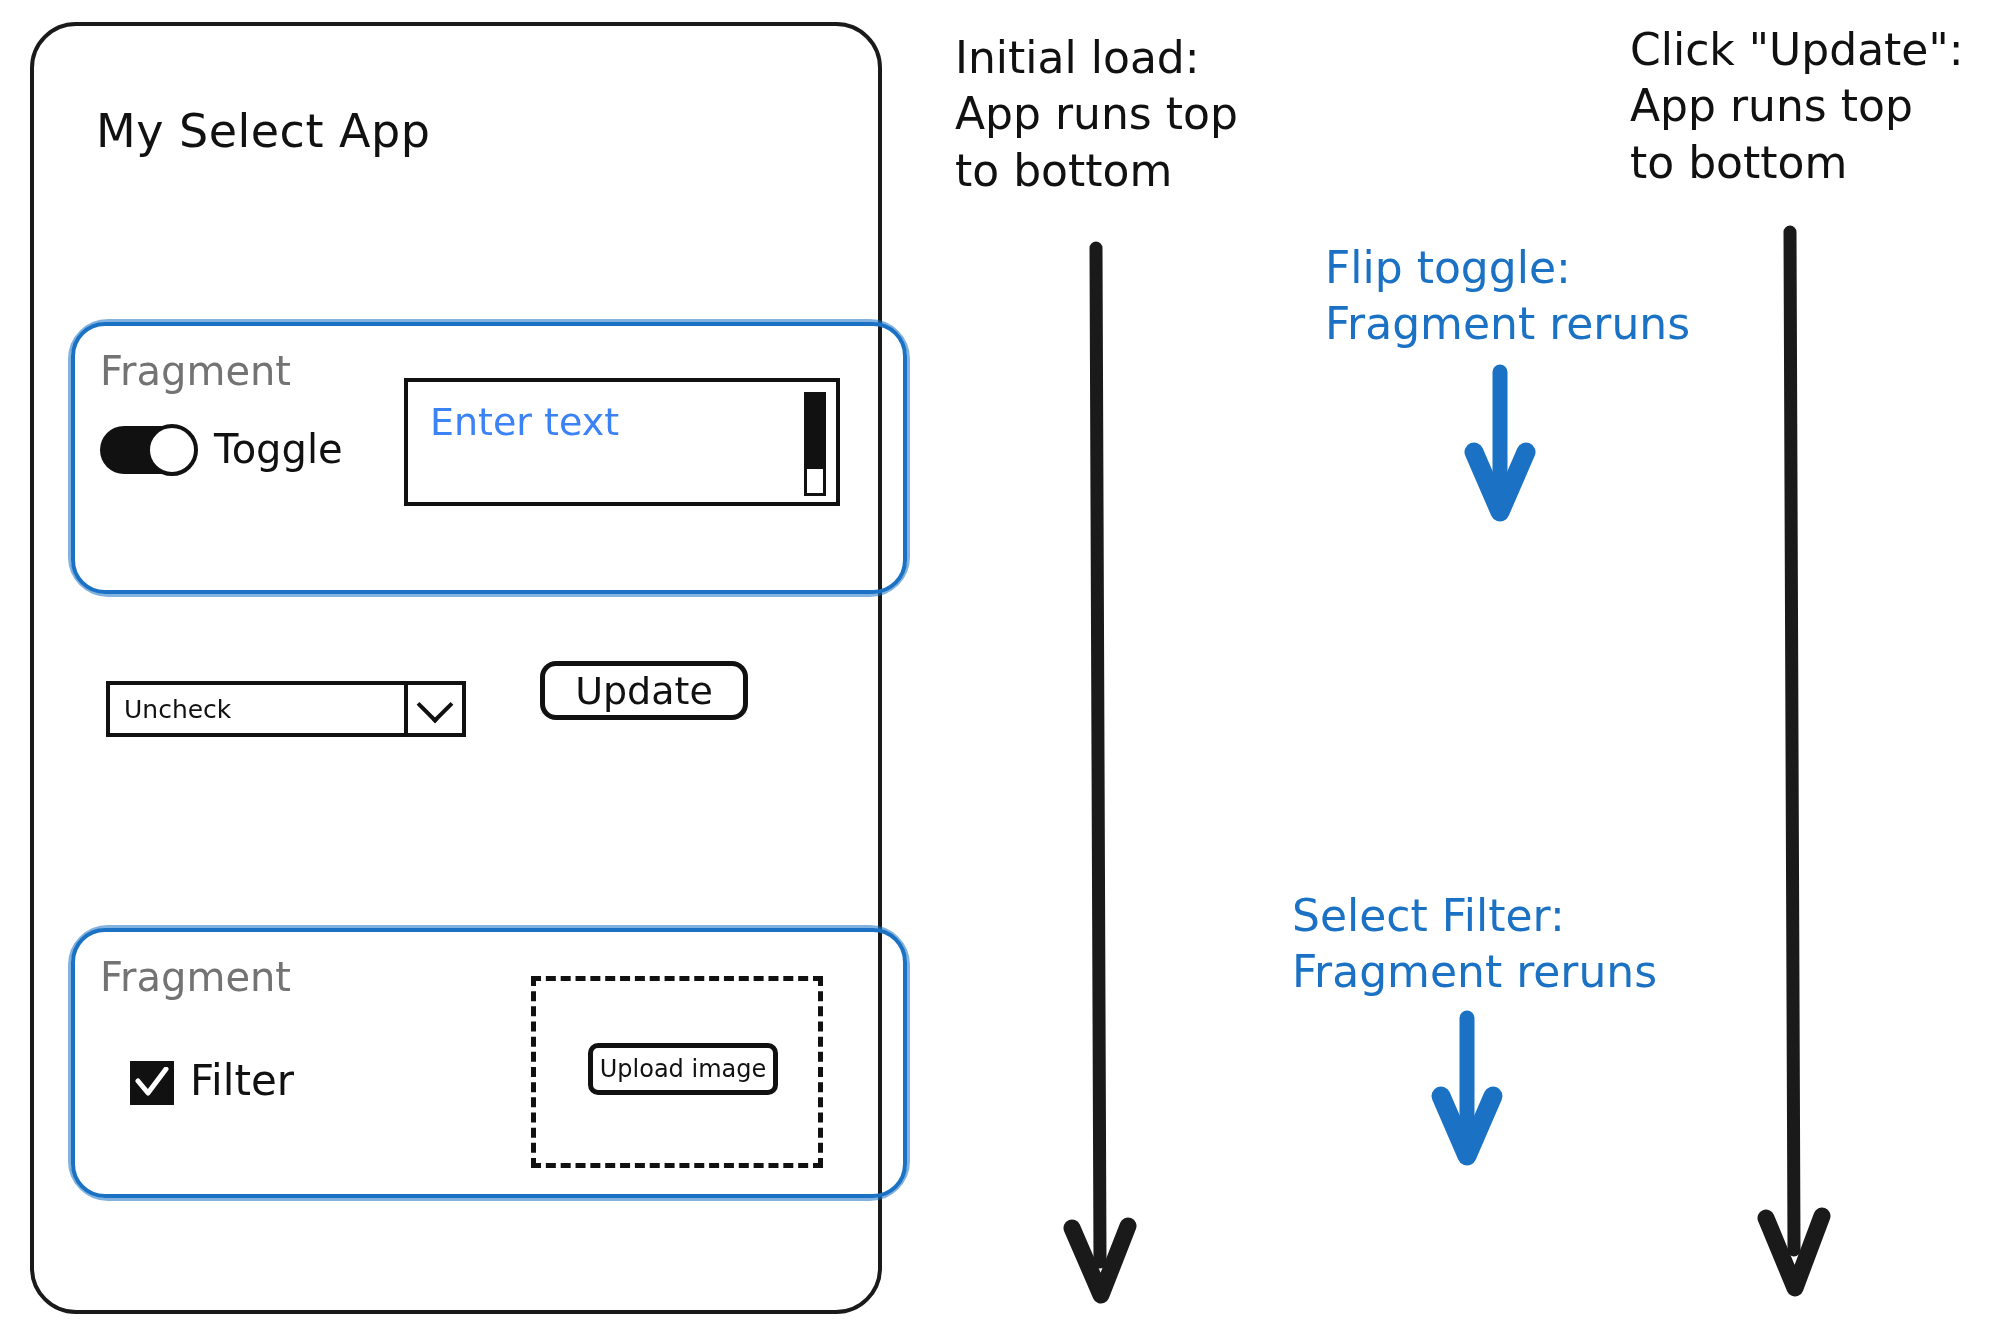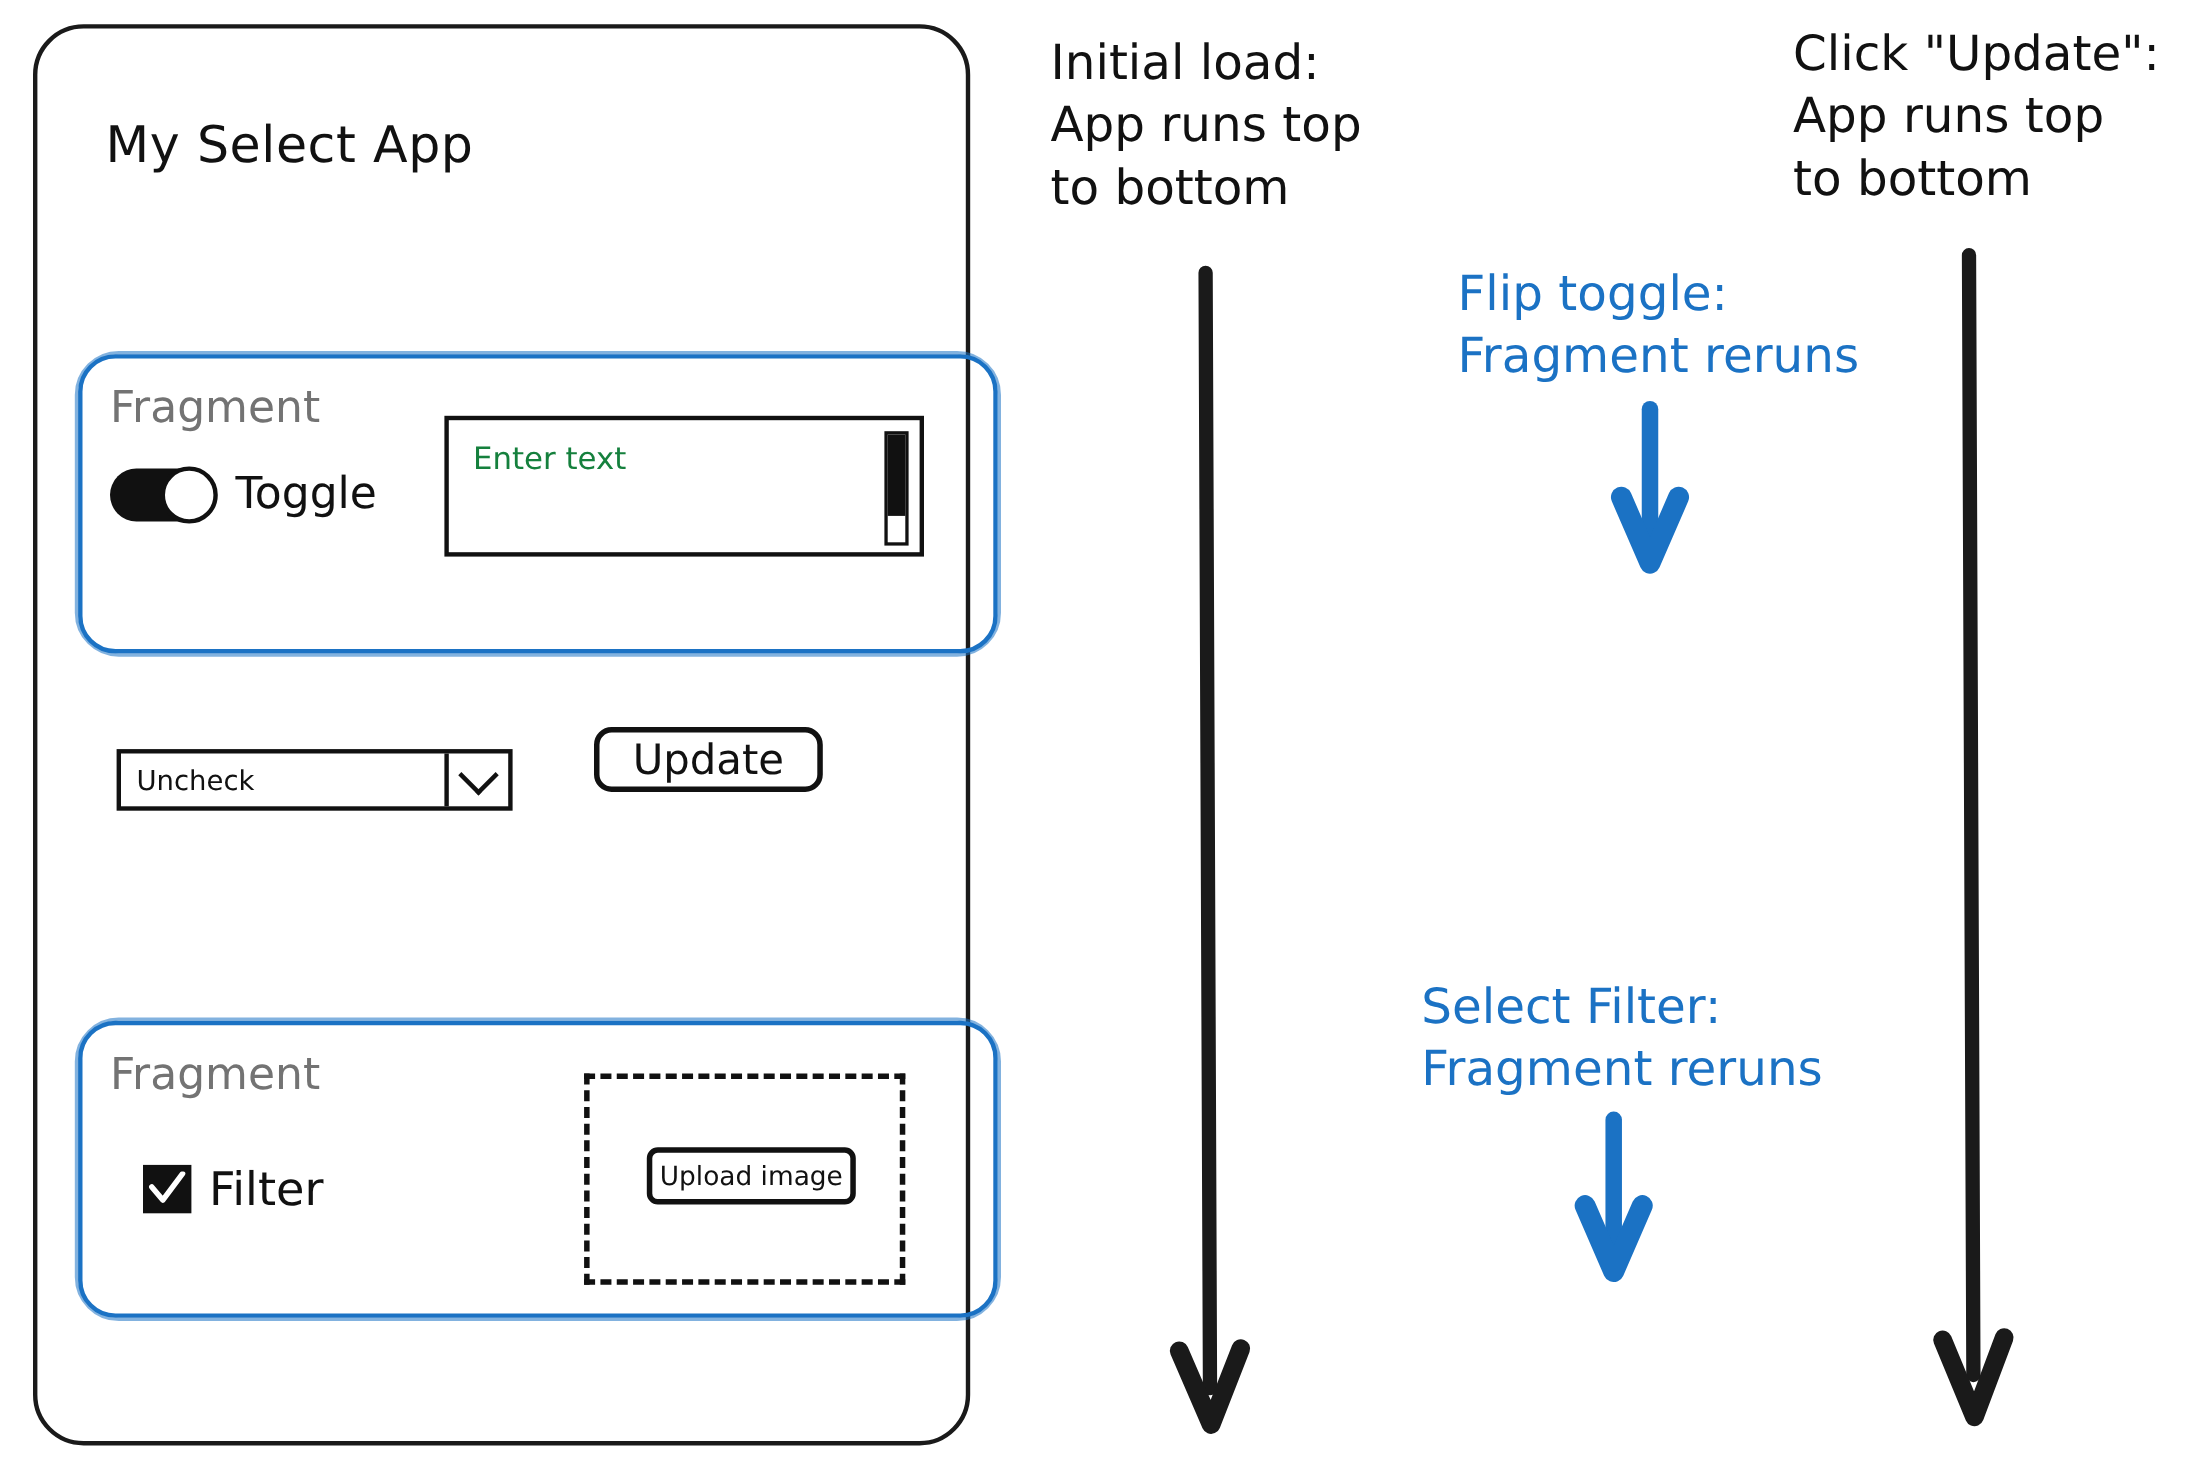--- a/index.html
+++ b/index.html
@@ -85,21 +85,21 @@
   #text-input{
     position:absolute;
     left:370px;top:352px;
     width:436px;height:128px;
     border:4px solid #111;
     box-sizing:border-box;
     background:#fff;
   }
   #text-input-placeholder{
     position:absolute;left:22px;top:18px;
-    font-size:28px;color:#15803d;white-space:nowrap;
+    font-size:38px;color:#3b82f6;white-space:nowrap;
   }
   #text-input-scrollbar{
     position:absolute;right:10px;top:10px;
     width:22px;height:104px;
     border:3px solid #111;
     box-sizing:border-box;
     background:#fff;
   }
   #text-input-thumb{
     position:absolute;left:0;top:0;right:0;height:74px;
@@ -136,21 +136,21 @@
     width:208px;height:59px;
     border:5px solid #111;
     border-radius:16px;
     box-sizing:border-box;
     background:#fff;
     display:flex;align-items:center;justify-content:center;
   }
   #update-button-label{font-size:38px;color:#111;}
 
   
-  #filter-row{position:absolute;left:96px;top:1030px;display:flex;align-items:center;gap:16px;}
+  #filter-row{position:absolute;left:96px;top:1030px;display:flex;align-items:flex-end;gap:16px;}
   #filter-checkbox{
     width:44px;height:44px;
     background:#111;
     position:relative;flex:0 0 auto;
   }
   #filter-checkbox svg{position:absolute;left:5px;top:6px;}
   #filter-label{font-size:42px;color:#111;white-space:nowrap;}
 
   
   #upload-dropzone{

